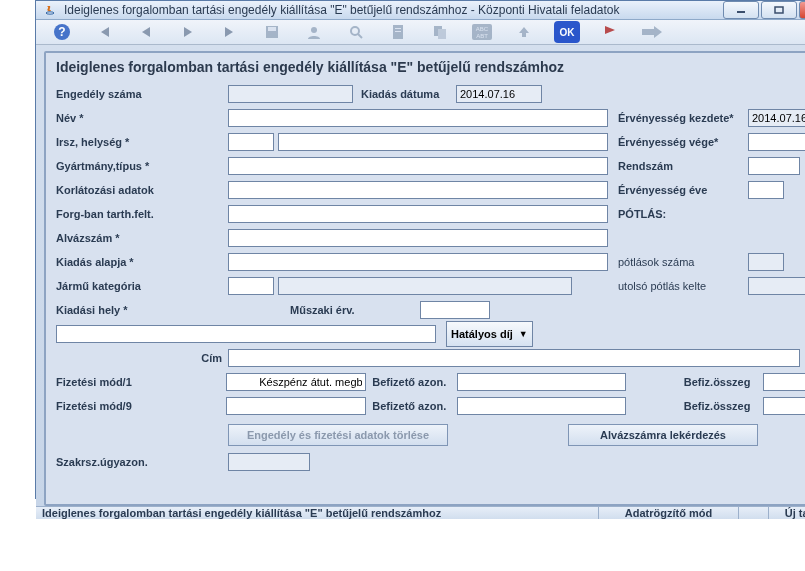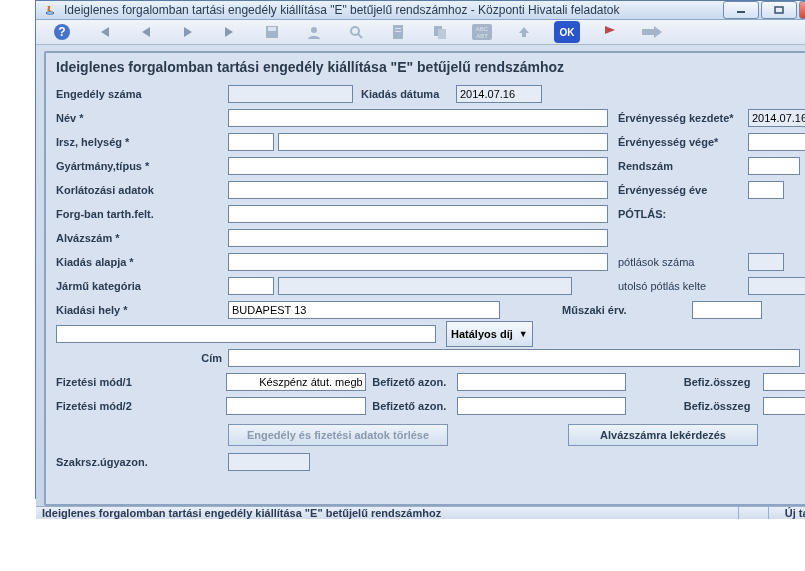--- a/index.html
+++ b/index.html
@@ -324,21 +324,20 @@
       <div class="row">
         <span class="lbl col-label">Jármű kategória</span>
         <input class="inp" style="width: 46px;">
         <input class="inp ro" style="width: 294px; margin-left: 4px;" readonly="">
         <span class="lbl" style="margin-left:46px;width:130px;font-weight:normal">utolsó pótlás kelte</span>
         <input class="inp ro" style="width: 70px;" readonly="">
       </div>
 
       <div class="row">
         <span class="lbl col-label">Kiadási hely *</span>
-        <input class="inp" style="width: 272px;" value="BUDAPEST 13">
         <span class="lbl" style="margin-left:62px;width:130px">Műszaki érv.</span>
         <input class="inp" style="width: 70px;">
       </div>
 
       <div class="row">
         <input class="inp" style="width: 380px;">
         <span style="margin-left:10px" class="dropdown">
           <span>Hatályos díj</span>
           <span class="arrow">▼</span>
         </span>
@@ -352,21 +351,21 @@
       <div class="row">
         <span class="lbl col-label">Fizetési mód/1</span>
         <input class="inp" style="width: 140px; padding-left: 32px;" value="Készpénz átut. megb.">
         <span class="lbl" style="margin-left:6px;width:86px">Befizető azon.</span>
         <input class="inp" style="width: 170px;">
         <span class="lbl" style="margin-left:58px;width:80px">Befiz.összeg</span>
         <input class="inp" style="width: 56px;">
       </div>
 
       <div class="row">
-        <span class="lbl col-label">Fizetési mód/2</span>
+        <span class="lbl col-label">Fizetési mód/9</span>
         <input class="inp" style="width: 140px;">
         <span class="lbl" style="margin-left:6px;width:86px">Befizető azon.</span>
         <input class="inp" style="width: 170px;">
         <span class="lbl" style="margin-left:58px;width:80px">Befiz.összeg</span>
         <input class="inp" style="width: 56px;">
       </div>
 
       <div class="row" style="height:28px;margin-top:4px">
         <span style="width:172px"></span>
         <button class="btn disabled" style="width:220px">Engedély és fizetési adatok törlése</button>
@@ -377,17 +376,18 @@
       <div class="row">
         <span class="lbl col-label">Szakrsz.úgyazon.</span>
         <input class="inp ro" style="width: 82px;" readonly="">
       </div>
 
     </div>
   </div>
 
   <div class="statusbar">
     <div class="status-cell" style="flex:1">Ideiglenes forgalomban tartási engedély kiállítása "E" betűjelű rendszámhoz</div>
+    <div class="status-cell" style="width:140px;justify-content:center">Adatrögzítő mód</div>
     <div class="status-cell" style="width:30px"></div>
     <div class="status-cell" style="width:70px;justify-content:center;border-right:none">Új tarth</div>
   </div>
 
 </div>
 
 </body></html>

